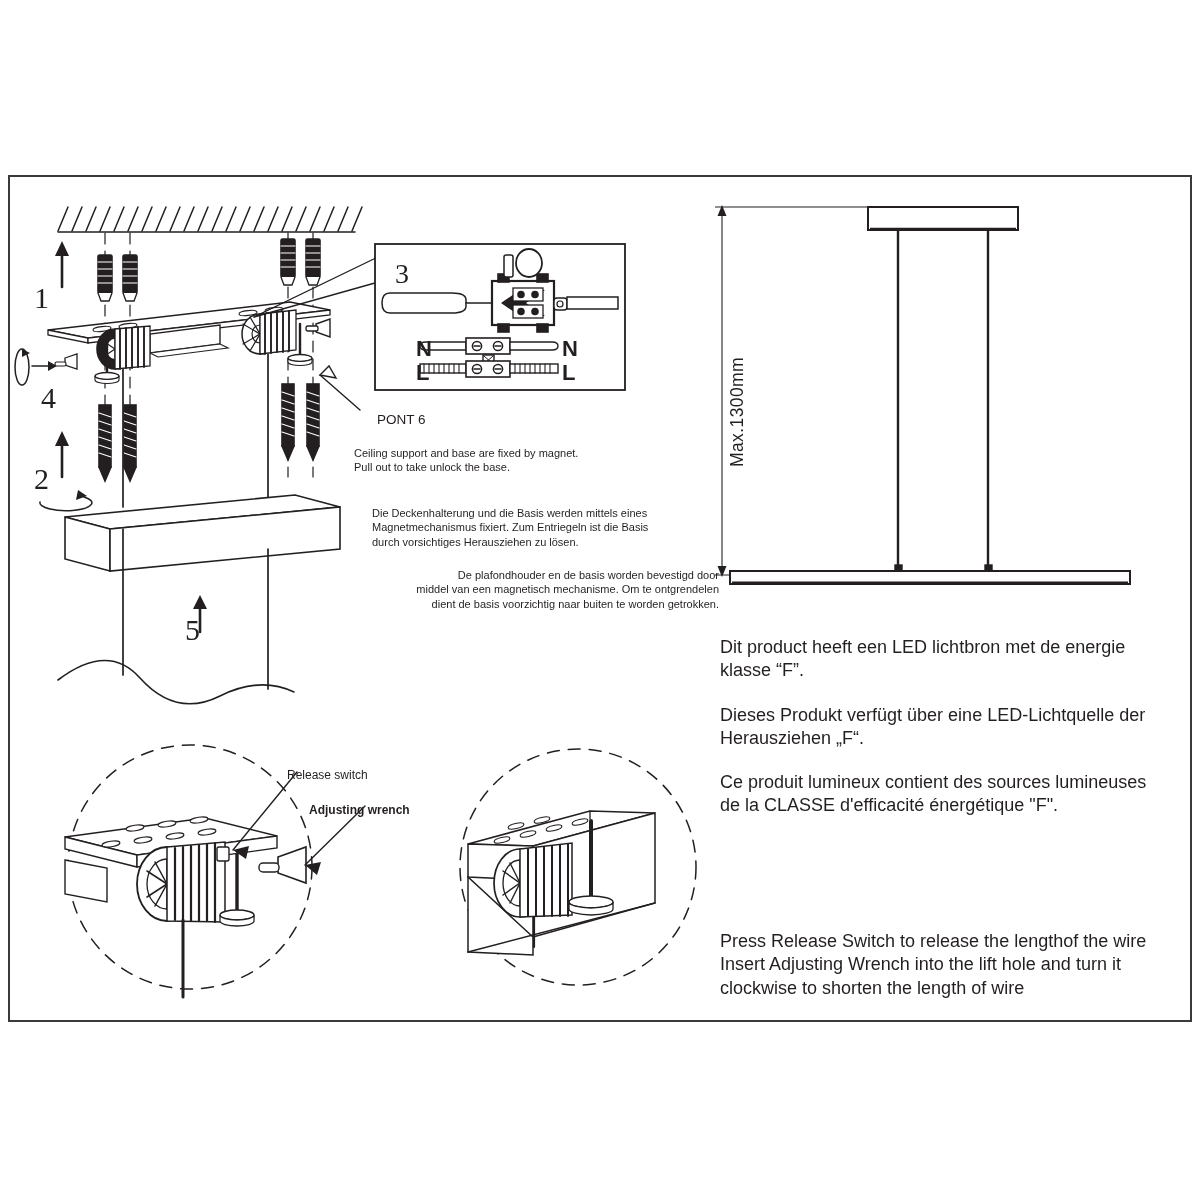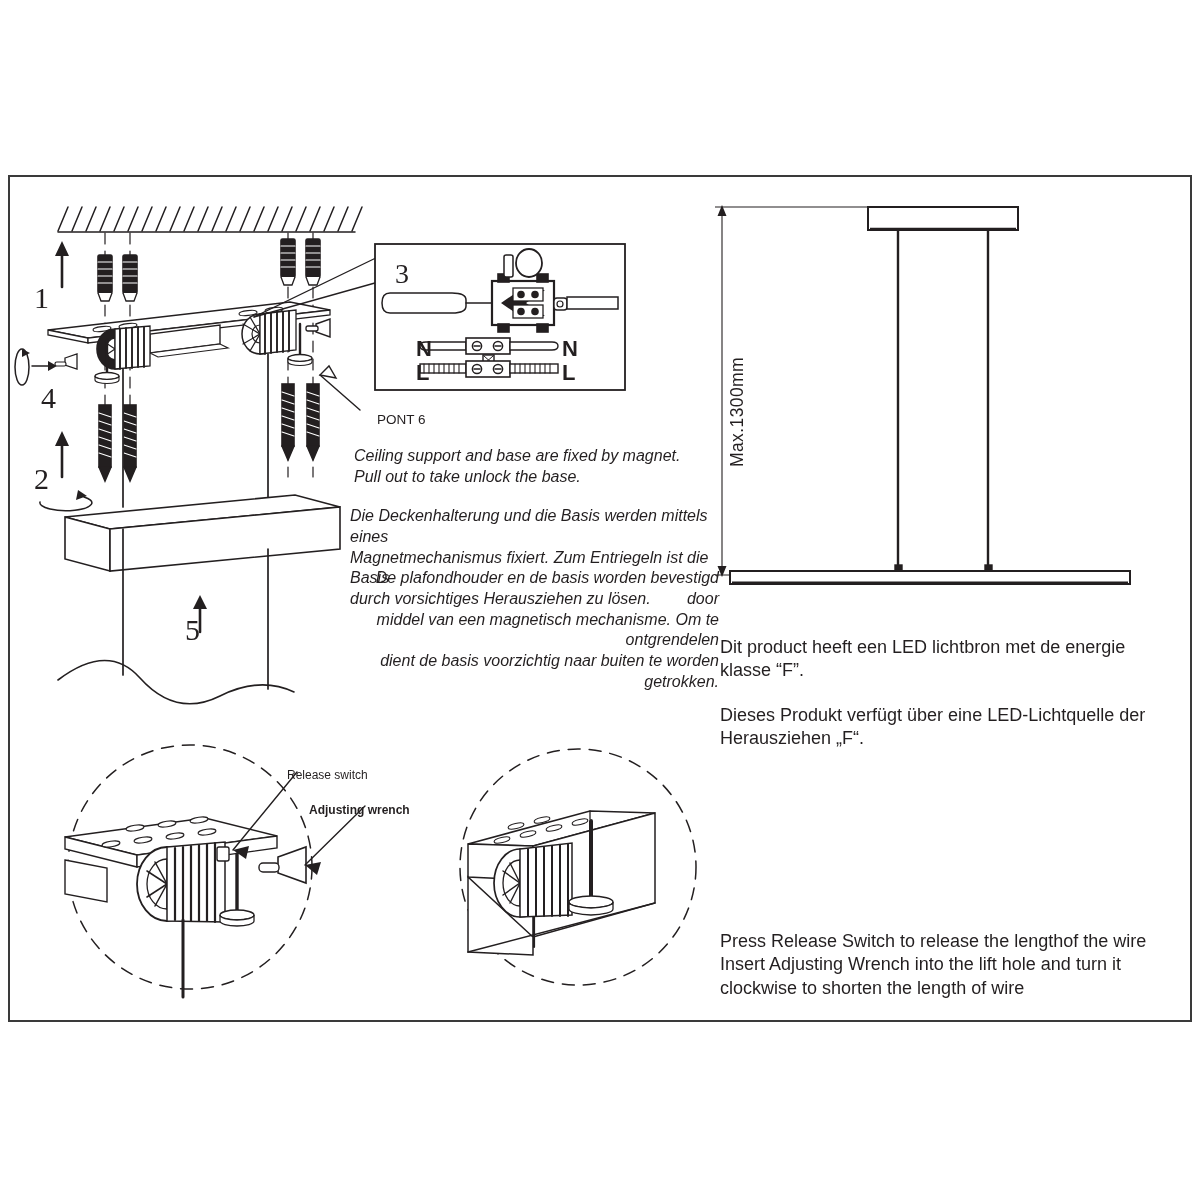--- a/index.html
+++ b/index.html
@@ -30,21 +30,21 @@
   svg { display: block; overflow: visible; }
 
   
   .txt {
     position: absolute;
     font-family: "Liberation Sans", sans-serif;
     color: #231f20;
     white-space: pre-line;
     line-height: 1.30;
   }
-  .t-small { font-size: 16px; font-style: italic; }
+  .t-small { font-size: 11px; }
   .t-mid   { font-size: 18px; }
   .t-label { font-size: 12px; }
   .t-pont  { font-size: 13.5px; }
   .t-num   { font-size: 30px; font-family: "Liberation Serif", serif; }
   .t-num3  { font-size: 28px; font-family: "Liberation Serif", serif; }
   .t-nl    { font-size: 22px; font-weight: bold; font-family: "Liberation Sans", sans-serif; }
   .t-dim   {
     font-size: 17.5px;
     transform: rotate(-90deg);
     transform-origin: left top;
@@ -401,21 +401,21 @@
 
   <div class="txt t-nl" style="left:406px; top:158px;">N</div>
   <div class="txt t-nl" style="left:406px; top:182px;">L</div>
   <div class="txt t-nl" style="left:552px; top:158px;">N</div>
   <div class="txt t-nl" style="left:552px; top:182px;">L</div>
 
   <div class="txt t-pont" style="left:348px; top:234px;margin-left:19px;">PONT 6</div>
 
   <div class="txt t-small" style="left:344px; top:269px; width:350px;">Ceiling support and base are fixed by magnet.
 Pull out to take unlock the base.</div>
-  <div class="txt t-small" style="left:340px; top:329px; width:360px;">Die Deckenhalterung und die Basis werden mittels eines
+  <div class="txt t-small" style="left:362px; top:329px; width:360px;">Die Deckenhalterung und die Basis werden mittels eines
 Magnetmechanismus fixiert. Zum Entriegeln ist die Basis
  durch vorsichtiges Herausziehen zu lösen.</div>
   <div class="txt t-small" style="left:344px; top:391px; width:365px;text-align:right;">De plafondhouder en de basis worden bevestigd door
 middel van een magnetisch mechanisme. Om te ontgrendelen
 dient de basis voorzichtig naar buiten te worden getrokken.</div>
 
   <div class="abs" style="left:700px; top:20px;">
     <svg width="420" height="400" viewBox="0 0 420 400">
       <g fill="none" stroke="#231f20" stroke-width="1.6">
 
@@ -449,20 +449,22 @@
       </g>
     </svg>
   </div>
 
   <div class="txt t-dim" style="left:716px; top:290px;">Max.1300mm</div>
 
   <div class="txt t-mid" style="left:710px; top:459px; width:470px;">Dit product heeft een LED lichtbron met de energie
 klasse “F”.</div>
   <div class="txt t-mid" style="left:710px; top:527px; width:480px;">Dieses Produkt verfügt über eine LED-Lichtquelle der
 Herausziehen „F“.</div>
+  <div class="txt t-mid" style="left:710px; top:594px; width:480px;">Ce produit lumineux contient des sources lumineuses
+de la CLASSE d'efficacité énergétique "F".</div>
   <div class="txt t-mid" style="left:710px; top:753px; width:480px;">Press Release Switch to release the lengthof the wire
 Insert Adjusting Wrench into the lift hole and turn it
 clockwise to shorten the length of wire</div>
 
   <div class="abs" style="left:55px; top:555px;">
     <svg width="400" height="280" viewBox="0 0 400 280">
       <g fill="none" stroke="#231f20" stroke-width="1.6" stroke-linecap="round">
 
         <circle cx="125" cy="135" r="122" stroke-dasharray="12 9" stroke-width="1.5"></circle>
 

